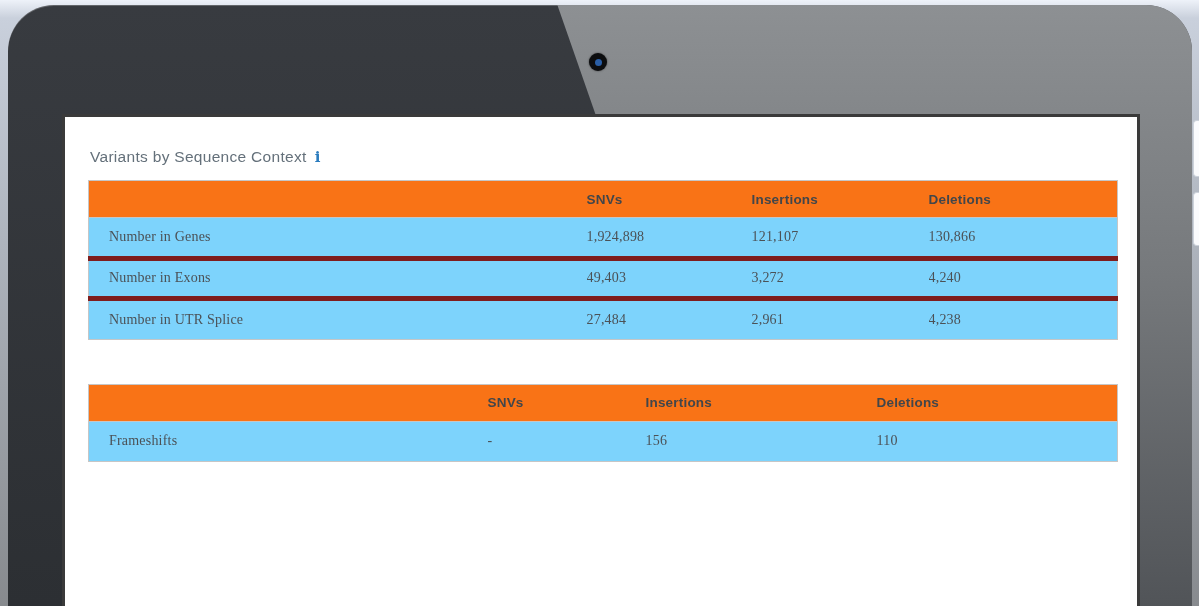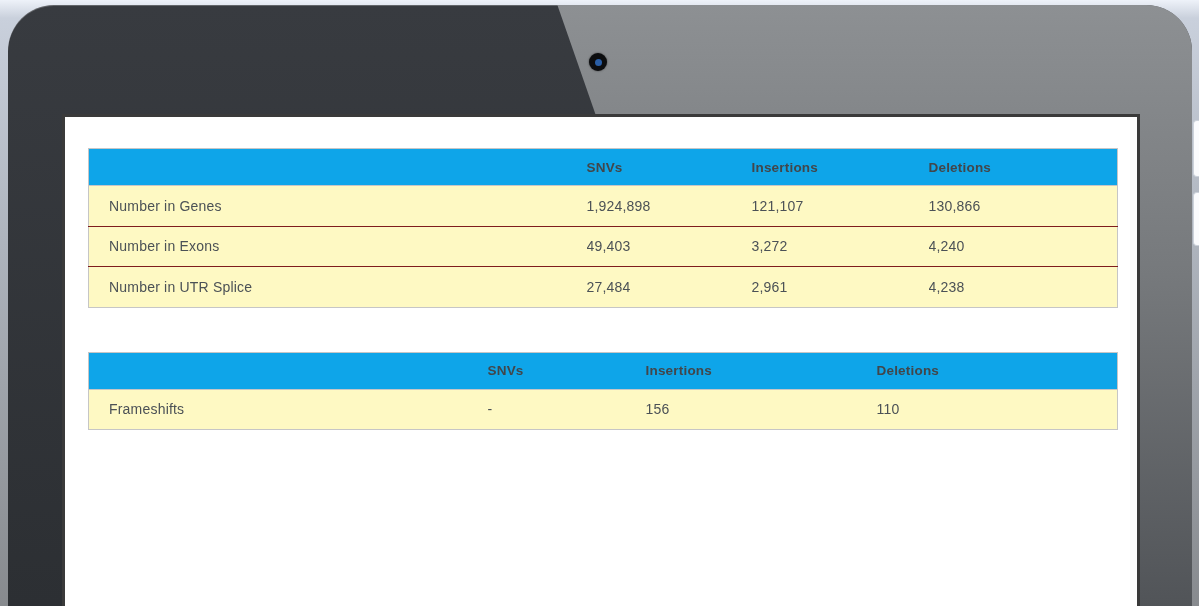--- a/index.html
+++ b/index.html
@@ -63,27 +63,27 @@
 
   table.stats {
     width: 1029px; border-collapse: collapse; table-layout: fixed;
     border: 1px solid #c6c6c6;
     font-size: 14px;
   }
   table.stats th, table.stats td {
     text-align: left; vertical-align: middle;
     overflow: hidden; white-space: nowrap;
   }
-  table.stats thead tr { background: #0ea5e9; height: 37px; }
+  table.stats thead tr { background: #f97316; height: 37px; }
   table.stats thead th {
     color: #42464a; font-weight: bold; font-size: 13.5px;
     border-bottom: 1px solid #c6c6c6; letter-spacing: 0.2px;
   }
-  table.stats tbody tr { height: 40.5px; background: #fef9c3; }
-  table.stats tbody tr + tr { border-top: 1px solid #7f1d1d; }
+  table.stats tbody tr { height: 40.5px; background: #7dd3fc; font-family: Liberation Serif, serif; }
+  table.stats tbody tr + tr { border-top: 5px solid #7f1d1d; }
   table.stats td { color: #4b5156; letter-spacing: 0.2px; }
   table.stats .label-col { padding-left: 20px; }
 
   
   .t1 col.c0 { width: 498px; } .t1 col.c1 { width: 165px; }
   .t1 col.c2 { width: 177px; } .t1 col.c3 { width: 189px; }
   
   .t2 col.c0 { width: 399px; } .t2 col.c1 { width: 158px; }
   .t2 col.c2 { width: 231px; } .t2 col.c3 { width: 241px; }
 
@@ -101,20 +101,21 @@
 
   <div class="camera">
     <div class="camera-lens"></div>
   </div>
 
   <div class="edge-sliver s1"></div>
   <div class="edge-sliver s2"></div>
 
   <div class="page">
 
+    <h2 class="section-title"><span>Variants by Sequence Context</span><span class="info-icon">i</span></h2>
 
     <table class="stats t1">
       <colgroup>
           <col class="c0">
           <col class="c1">
           <col class="c2">
           <col class="c3">
         </colgroup>
       <thead>
         <tr>

